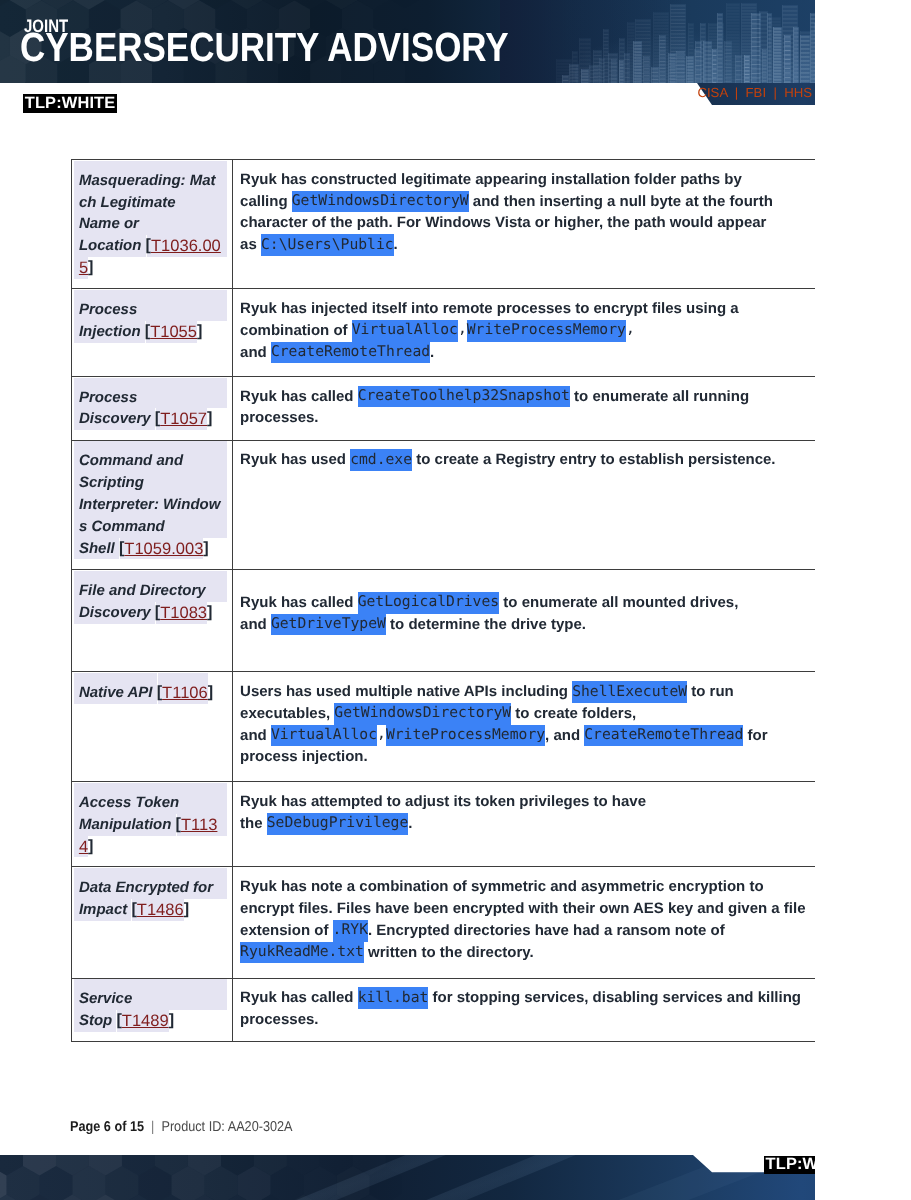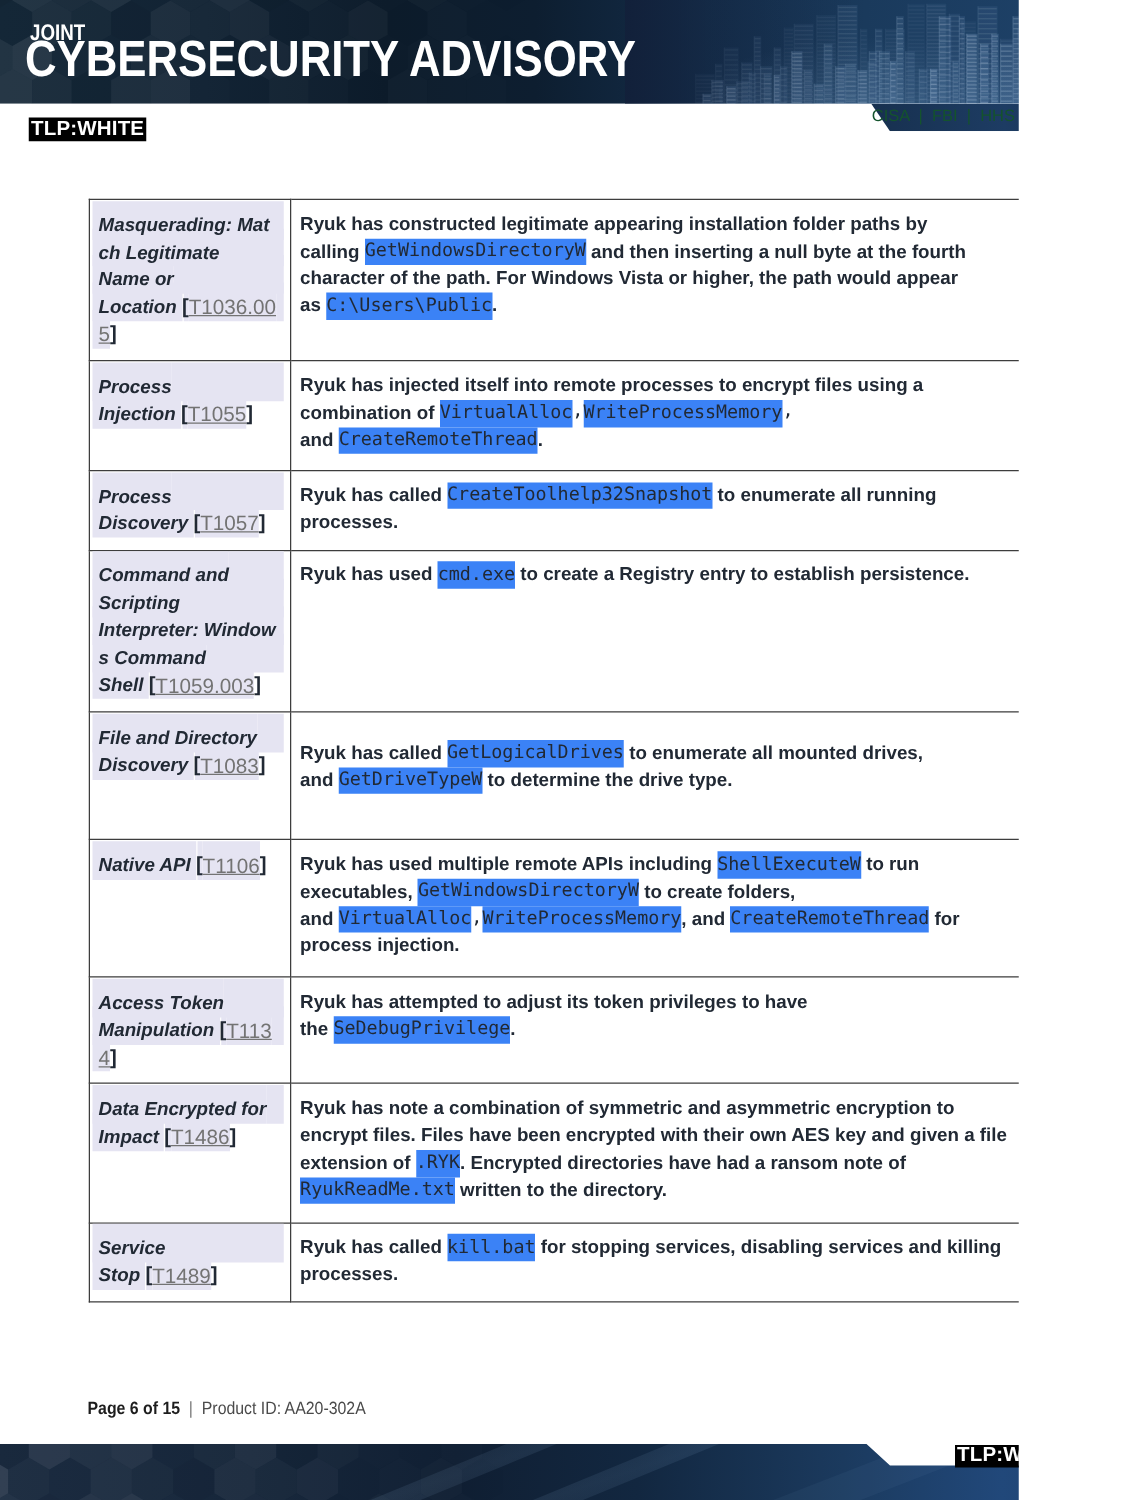--- a/index.html
+++ b/index.html
@@ -6,21 +6,21 @@
   html,body{margin:0;padding:0;background:#fff;}
   body{width:911px;height:1200px;font-family:"Liberation Sans",sans-serif;-webkit-font-smoothing:antialiased;text-rendering:geometricPrecision;}
   .page{position:relative;width:815px;height:1200px;overflow:hidden;background:#fff;transform:translateZ(0);}
 
   
   .hdr{position:absolute;left:0;top:0;width:911px;height:83px;overflow:hidden;}
   .hdr svg{position:absolute;left:0;top:0;}
   .eyebrow{position:absolute;left:24px;top:16.7px;color:#fff;font-size:18px;line-height:18px;font-weight:bold;transform:scaleX(0.833);transform-origin:0 0;white-space:nowrap;}
   .maintitle{position:absolute;left:20px;top:26.8px;color:#fff;font-size:40.7px;line-height:40.7px;font-weight:bold;transform:scaleX(0.860);transform-origin:0 0;white-space:nowrap;}
   .agbar{position:absolute;left:0;top:83px;width:911px;height:22px;overflow:hidden;}
-  .agencies{position:absolute;right:3px;top:86.3px;color:#14532d;font-size:13.2px;line-height:13.2px;white-space:pre;text-align:center;}
+  .agencies{position:absolute;right:3px;top:86.3px;color:#c2410c;font-size:13.2px;line-height:13.2px;white-space:pre;text-align:center;}
   .tlp1{position:absolute;left:23px;top:94.2px;background:#000;color:#fff;font-size:16.4px;font-weight:bold;line-height:18.6px;padding:0 1.8px;letter-spacing:0.15px;}
 
   
   .tbl{position:absolute;left:71px;top:159.2px;width:757px;border-collapse:collapse;table-layout:fixed;}
   .tbl td{border:1px solid #3d3d3d;vertical-align:top;padding:0;}
   .c1{width:159.5px;}
   .c1 .pad{padding:9.7px 4.2px 0 3px;position:relative;z-index:0;}
   .c2 .pad{padding:8.7px 0 0 7.6px;position:relative;z-index:0;}
   .ln{position:relative;display:flex;align-items:flex-start;font-size:15px;line-height:21.8px;height:21.8px;color:#212934;font-weight:bold;}
   .c1 .ln{font-style:italic;padding-left:3.9px;}
@@ -28,21 +28,21 @@
   .brk{font-style:normal;font-size:16.2px;}
   .hl{position:relative;}
   .hl::before{content:"";position:absolute;left:0;right:0;top:0;bottom:0;background:#e5e4f2;z-index:-1;}
   .brk.hl::before{left:1px;}
   .grow{flex:1 1 auto;}
   .c1 .hl::before{top:-9px;bottom:0;}
   .c1 .ln > .seg:first-child.hl::before{left:-5.1px;}
   .c1 .ln .grow.hl{margin-left:0;}
   code.cd{font-family:"DejaVu Sans Mono","Liberation Mono",monospace;font-size:14.7px;font-weight:normal;background:#3b82f6;line-height:18.6px;padding:1.6px 0 1.6px 0;letter-spacing:0;}
   code.mo{font-family:"DejaVu Sans Mono","Liberation Mono",monospace;font-size:14.7px;font-weight:normal;line-height:18.6px;}
-  .lnk{color:#737373;text-decoration:underline;font-style:normal;font-weight:normal;font-size:16.55px;}
+  .lnk{color:#7f1d1d;text-decoration:underline;font-style:normal;font-weight:normal;font-size:16.55px;}
 
   
   .foot{position:absolute;left:69.8px;top:1120.1px;font-size:14.2px;line-height:14.2px;color:#3a3a3a;white-space:pre;transform:scaleX(0.894);transform-origin:0 0;}
   .foot b{font-weight:bold;color:#1d1d1d;}
   .foot .sep{color:#777;}
   .foot .pid{color:#4a4a4a;}
   .ftwrap{position:absolute;left:0;top:1154.9px;width:911px;height:45.1px;overflow:hidden;}
   .tlp2{position:absolute;left:763.8px;top:1156.2px;background:#000;color:#fff;font-size:16.4px;font-weight:bold;line-height:17.5px;padding:0 1.8px;letter-spacing:0.15px;}
 </style>
 </head>
@@ -1738,21 +1738,21 @@
                 <span class="seg brk hl">[</span>
                 <a class="lnk seg hl">T1106</a>
                 <span class="seg brk">]</span>
                 <span class="seg grow">&nbsp;</span>
               </div>
             </div>
           </td>
           <td class="c2">
             <div class="pad">
               <div class="ln">
-                <span class="seg">Ryuk has used multiple remote APIs including </span>
+                <span class="seg">Users has used multiple native APIs including </span>
                 <code class="cd seg">ShellExecuteW</code>
                 <span class="seg"> to run </span>
                 <span class="seg grow">&nbsp;</span>
               </div>
               <div class="ln">
                 <span class="seg">executables, </span>
                 <code class="cd seg">GetWindowsDirectoryW</code>
                 <span class="seg"> to create folders, </span>
                 <span class="seg grow">&nbsp;</span>
               </div>

